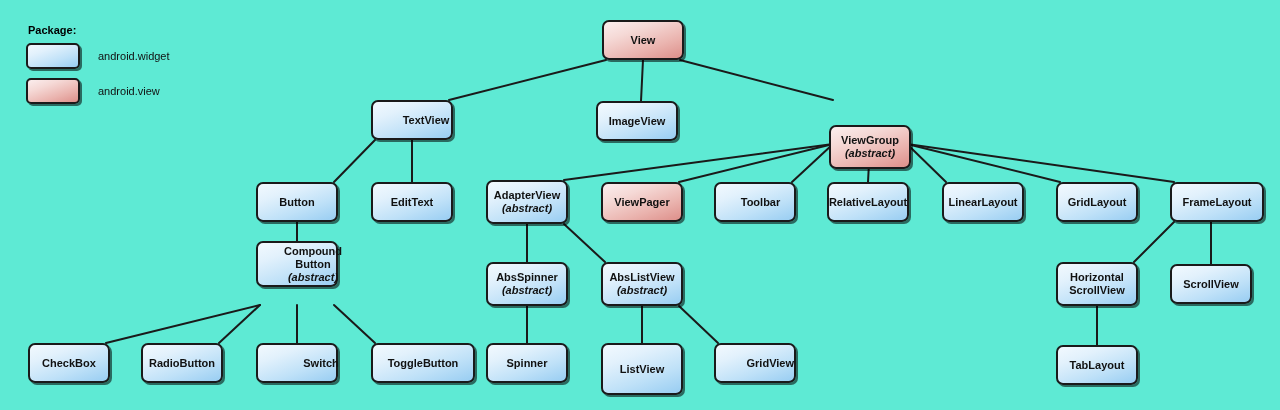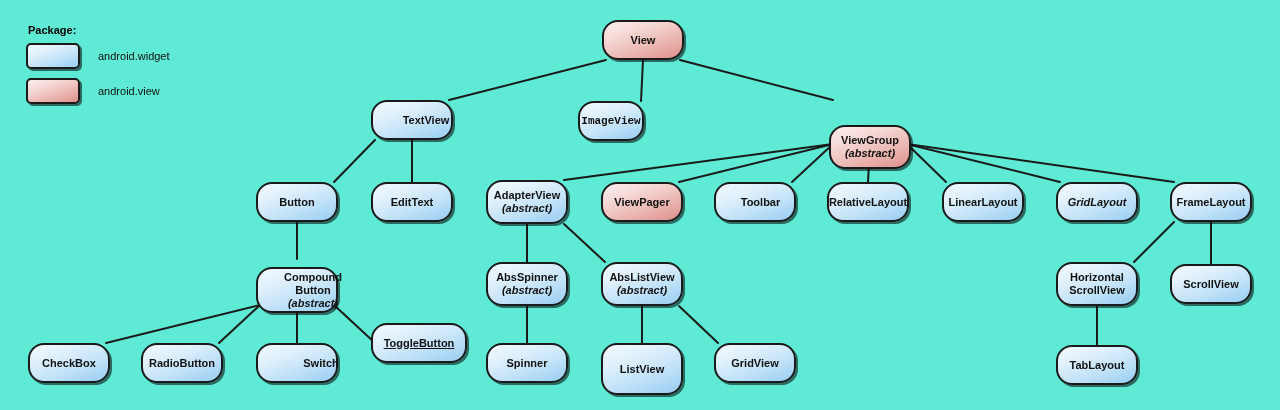--- a/index.html
+++ b/index.html
@@ -22,21 +22,21 @@
     left: 0;
     top: 0;
     width: 1280px;
     height: 410px;
     pointer-events: none;
   }
   .node {
     position: absolute;
     box-sizing: border-box;
     border: 2px solid #1a1a1a;
-    border-radius: 16px;
+    border-radius: 7px;
     display: flex;
     flex-direction: column;
     align-items: center;
     justify-content: center;
     text-align: center;
     font-size: 11px;
     font-weight: bold;
     color: #111111;
     line-height: 13px;
     box-shadow: 2px 2px 0 rgba(0,0,0,0.55);
@@ -141,21 +141,21 @@
     </div>
   </div>
 
   <div id="nodes">
       <div class="node view" style="left: 602px; top: 20px; width: 82px; height: 40px;">
         <span class="ln">View</span>
       </div>
       <div class="node widget" style="left: 371px; top: 100px; width: 82px; height: 40px; padding-left: 28px;">
         <span class="ln">TextView</span>
       </div>
-      <div class="node widget" style="left: 578px; top: 101px; width: 66px; height: 40px; font-family: Liberation Mono, monospace;">
+      <div class="node widget" style="left: 596px; top: 101px; width: 82px; height: 40px;">
         <span class="ln">ImageView</span>
       </div>
       <div class="node view" style="left: 829px; top: 100px; width: 82px; height: 44px; margin-top: 25px;">
         <span class="ln">ViewGroup</span>
         <span class="ln abstract">(abstract)</span>
       </div>
       <div class="node widget" style="left: 256px; top: 182px; width: 82px; height: 40px;">
         <span class="ln">Button</span>
       </div>
       <div class="node widget" style="left: 371px; top: 182px; width: 82px; height: 40px;">
@@ -170,27 +170,27 @@
       </div>
       <div class="node widget" style="left: 714px; top: 182px; width: 82px; height: 40px; padding-left: 11px;">
         <span class="ln">Toolbar</span>
       </div>
       <div class="node widget" style="left: 827px; top: 182px; width: 82px; height: 40px;">
         <span class="ln">RelativeLayout</span>
       </div>
       <div class="node widget" style="left: 942px; top: 182px; width: 82px; height: 40px;">
         <span class="ln">LinearLayout</span>
       </div>
-      <div class="node widget" style="left: 1056px; top: 182px; width: 82px; height: 40px; font-style: italic;">
+      <div class="node widget" style="left: 1056px; top: 182px; width: 82px; height: 40px;">
         <span class="ln">GridLayout</span>
       </div>
-      <div class="node widget" style="left: 1170px; top: 182px; width: 82px; height: 40px;">
+      <div class="node widget" style="left: 1170px; top: 182px; width: 94px; height: 40px;">
         <span class="ln">FrameLayout</span>
       </div>
-      <div class="node widget" style="left: 256px; top: 267px; width: 82px; height: 46px; padding-left: 32px;">
+      <div class="node widget" style="left: 256px; top: 241px; width: 82px; height: 46px; padding-left: 32px;">
         <span class="ln">Compound</span>
         <span class="ln">Button</span>
         <span class="ln abstract">(abstract)</span>
       </div>
       <div class="node widget" style="left: 486px; top: 262px; width: 82px; height: 44px;">
         <span class="ln">AbsSpinner</span>
         <span class="ln abstract">(abstract)</span>
       </div>
       <div class="node widget" style="left: 601px; top: 262px; width: 82px; height: 44px;">
         <span class="ln">AbsListView</span>
@@ -205,29 +205,29 @@
       </div>
       <div class="node widget" style="left: 28px; top: 343px; width: 82px; height: 40px;">
         <span class="ln">CheckBox</span>
       </div>
       <div class="node widget" style="left: 141px; top: 343px; width: 82px; height: 40px;">
         <span class="ln">RadioButton</span>
       </div>
       <div class="node widget" style="left: 256px; top: 343px; width: 82px; height: 40px; padding-left: 48px;">
         <span class="ln">Switch</span>
       </div>
-      <div class="node widget" style="left: 371px; top: 323px; width: 96px; height: 40px; text-decoration: underline;">
+      <div class="node widget" style="left: 371px; top: 343px; width: 104px; height: 40px;">
         <span class="ln">ToggleButton</span>
       </div>
       <div class="node widget" style="left: 486px; top: 343px; width: 82px; height: 40px;">
         <span class="ln">Spinner</span>
       </div>
       <div class="node widget" style="left: 601px; top: 343px; width: 82px; height: 52px;">
         <span class="ln">ListView</span>
       </div>
-      <div class="node widget" style="left: 714px; top: 343px; width: 82px; height: 40px;">
+      <div class="node widget" style="left: 714px; top: 343px; width: 82px; height: 40px; align-items: flex-end;">
         <span class="ln">GridView</span>
       </div>
       <div class="node widget" style="left: 1056px; top: 345px; width: 82px; height: 40px;">
         <span class="ln">TabLayout</span>
       </div>
     </div>
 </div>
 
 </body></html>

